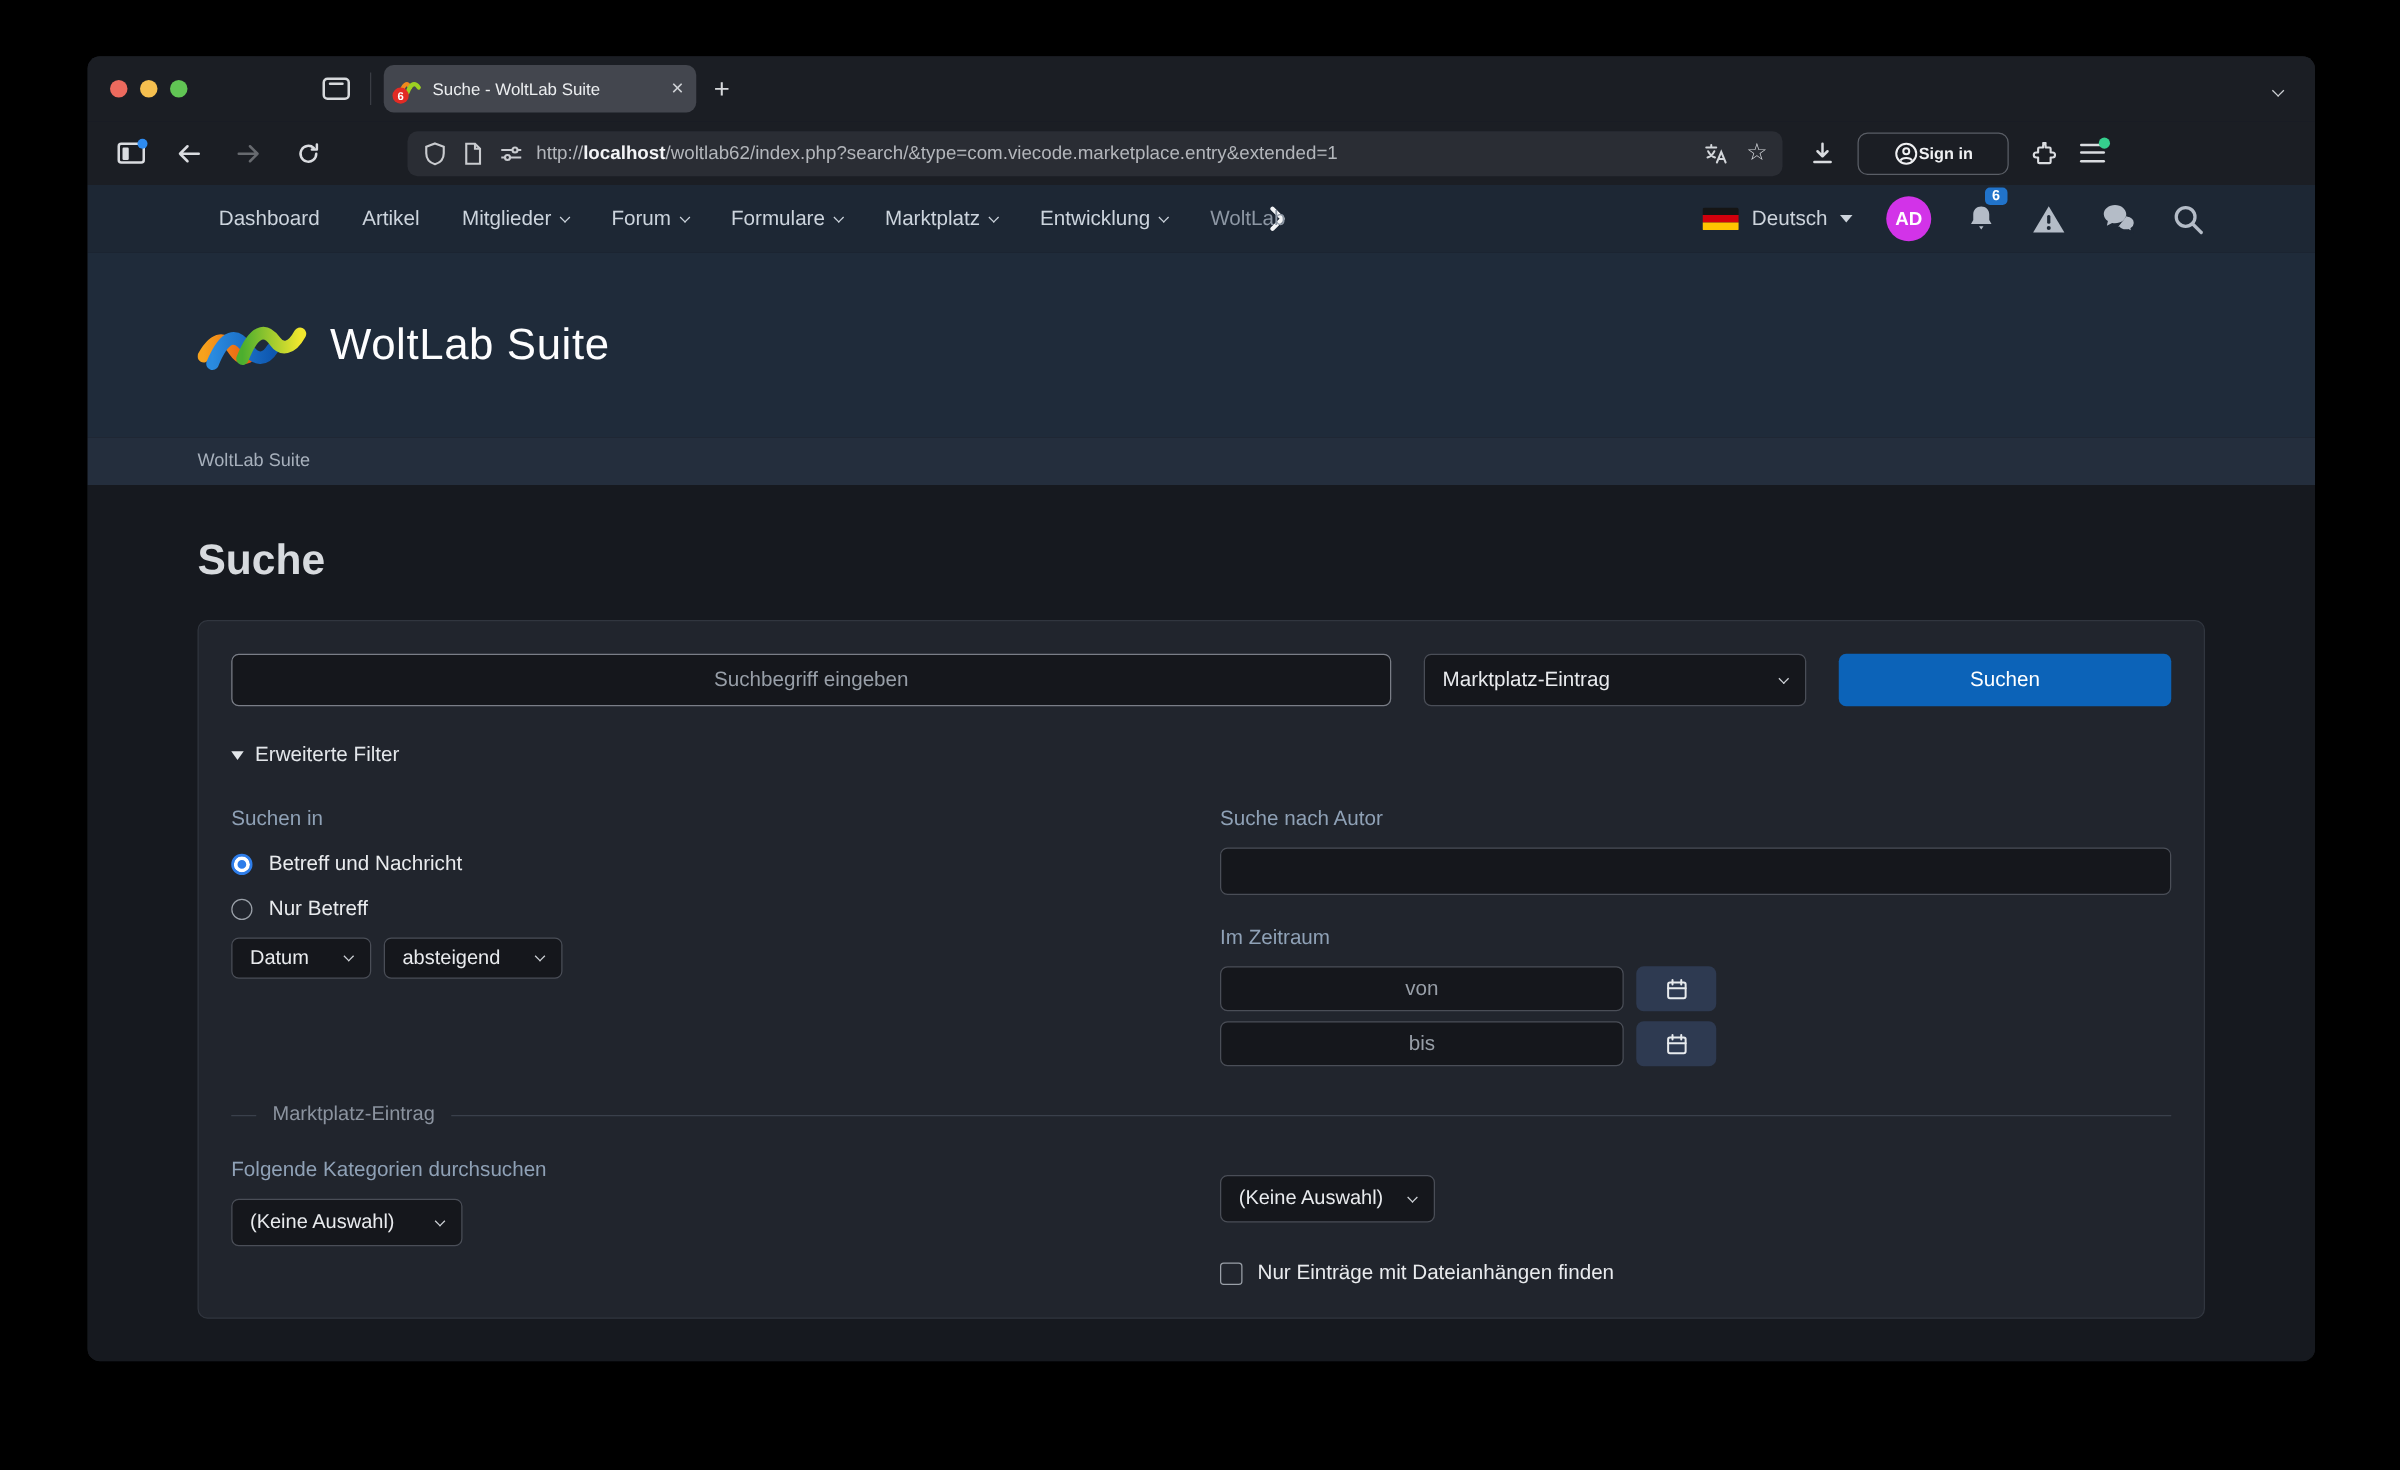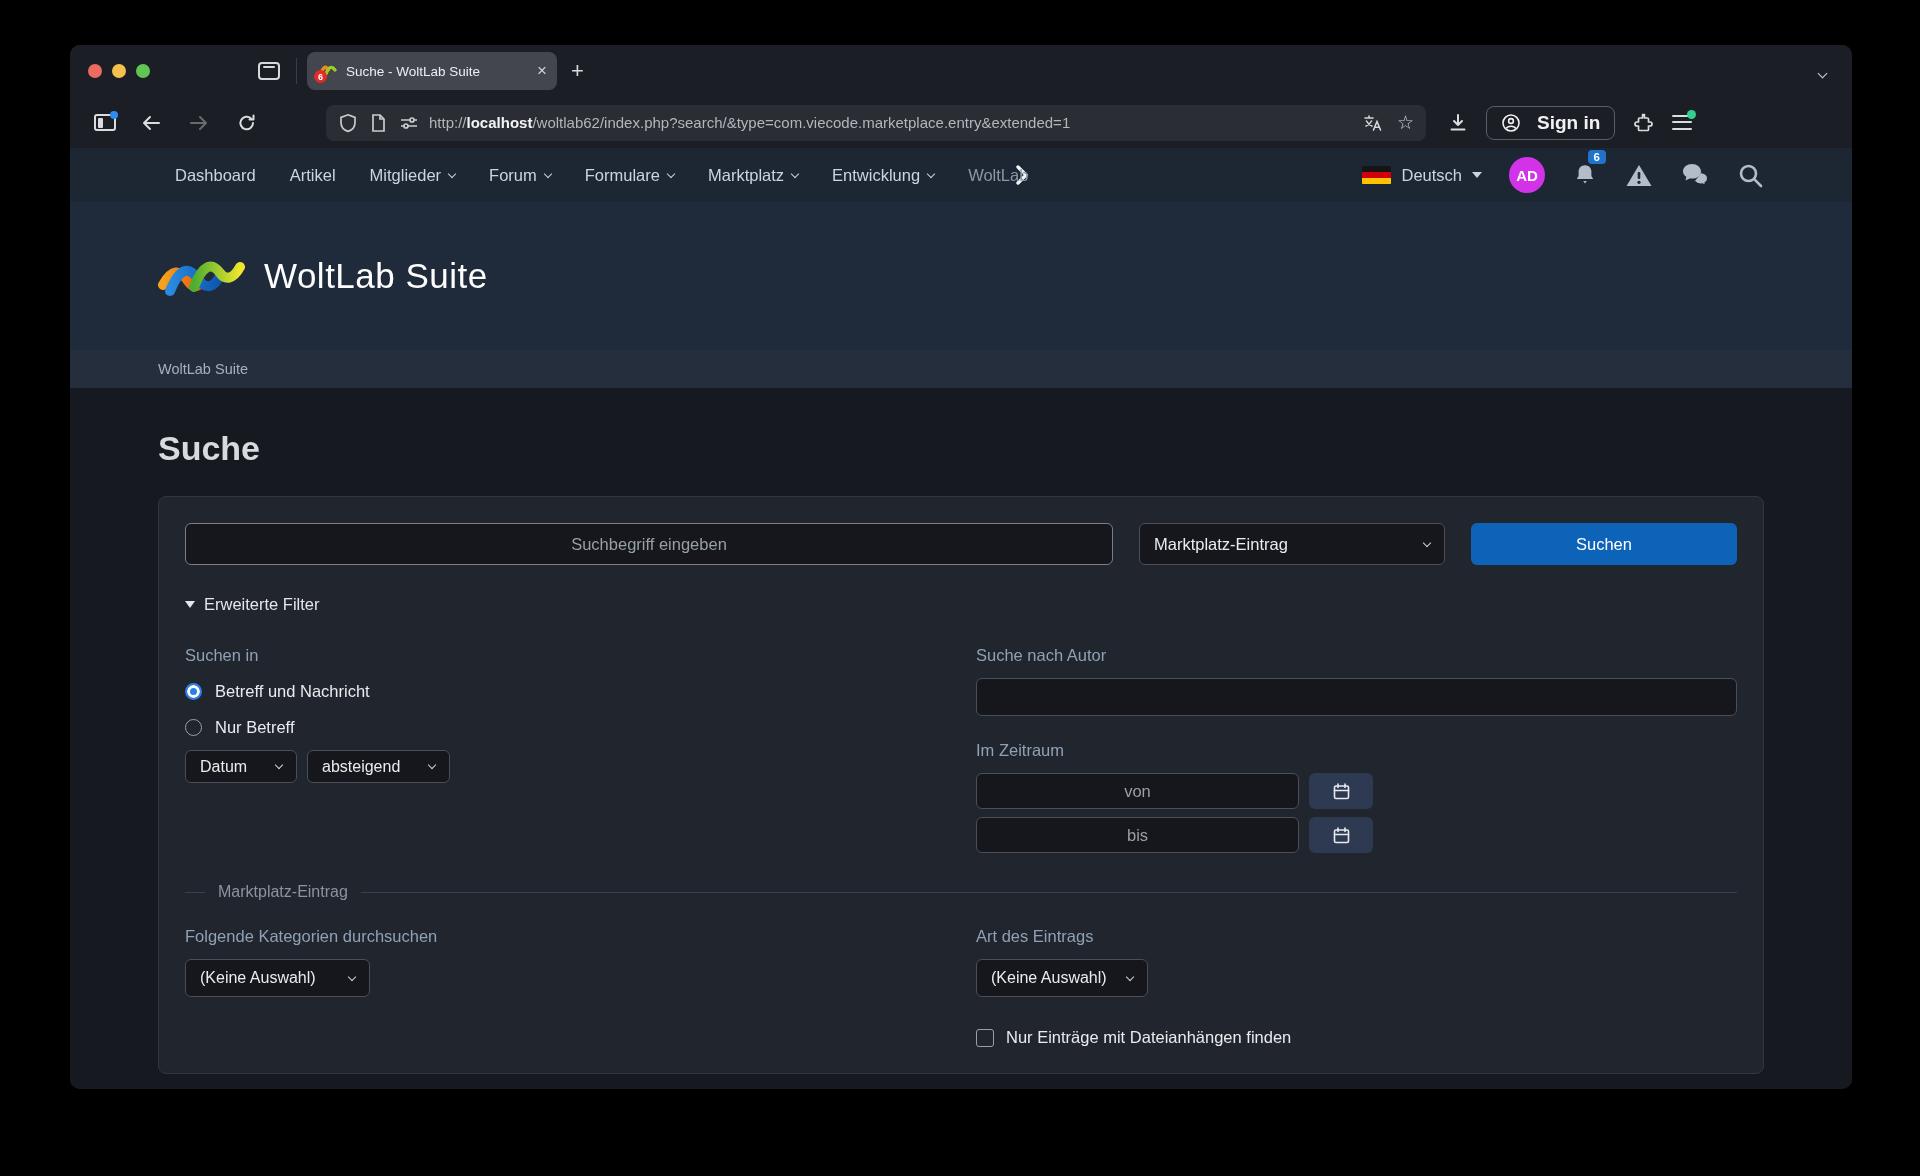--- a/index.html
+++ b/index.html
@@ -34,22 +34,22 @@
   .sidebar-ic .dot { position:absolute; right:-4px; top:-5px; width:8px; height:8px; border-radius:50%; background:#2e8bf0; }
   .nav-arrow { margin-left:22px; width:26px; }
   .dim { opacity:.4; }
   .urlbar { margin-left:66px; width:1100px; height:36px; background:#2a2d34; border-radius:8px;
             display:flex; align-items:center; padding:0 12px; color:#c9cbcf; }
   .url-text { margin-left:10px; font-size:15px; color:#b3b6bb; white-space:nowrap; overflow:hidden; flex:1; }
   .url-text b { color:#f3f4f6; font-weight:bold; }
   .urlbar .right-ics { display:flex; align-items:center; gap:14px; margin-left:10px; }
   .star { font-size:19px; color:#d3d6da; }
   .toolbar-right { display:flex; align-items:center; margin-left:22px; gap:18px; }
-  .signin { display:flex; align-items:center; gap:16px; border:1px solid #5a5e66; border-radius:8px;
-            height:34px; padding:0 14px; color:#f0f1f3; font-size:19px; font-weight:bold; }
+  .signin { display:flex; align-items:center; gap:0; border:1px solid #5a5e66; border-radius:8px;
+            height:34px; padding:0 28px; color:#f0f1f3; font-size:13px; font-weight:bold; }
   .menu-ic { position:relative; width:20px; height:16px; }
   .menu-ic i { position:absolute; left:0; right:0; height:2.4px; background:#dadce0; border-radius:1px; }
   .menu-ic i:nth-child(1){top:0;} .menu-ic i:nth-child(2){top:6.5px;} .menu-ic i:nth-child(3){top:13px;}
   .menu-ic .dot { position:absolute; right:-4px; top:-5px; width:9px; height:9px; border-radius:50%; background:#35cf8d; }
 
   
   .content { height:941px; display:flex; flex-direction:column; background:#16191f; }
   .site-nav { height:54px; background:#1d2734; display:flex; align-items:center; padding:0 88px; }
   .nav-item { display:flex; align-items:center; gap:8px; padding:0 17px; color:#ccd4dd; font-size:16.5px; white-space:nowrap; }
   .nav-item .chev { width:6px; height:6px; border-width:1.4px; margin-top:-3px; }
@@ -414,21 +414,20 @@
 
         <div class="cols2">
           <div>
             <div class="lbl">Folgende Kategorien durchsuchen</div>
             <div class="selectbox sel-cat">
               <span>(Keine Auswahl)</span>
                 <span class="chev"></span>
             </div>
           </div>
           <div>
-            <div class="lbl">Art des Eintrags</div>
             <div class="selectbox sel-type">
               <span>(Keine Auswahl)</span>
                 <span class="chev"></span>
             </div>
             <div class="check-row">
               <span class="checkbox"></span>
               <span>Nur Einträge mit Dateianhängen finden</span>
             </div>
           </div>
         </div>

